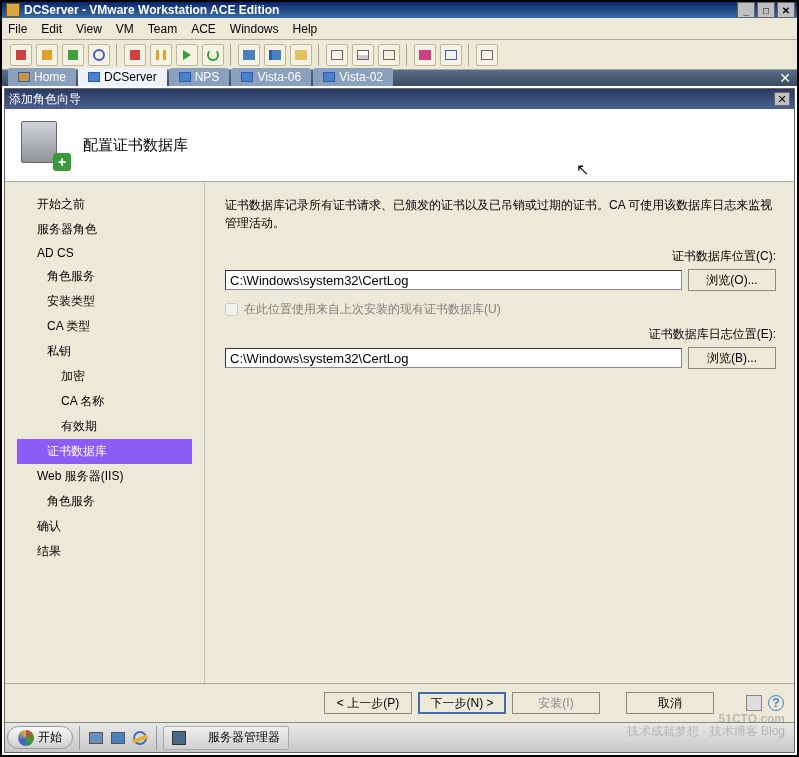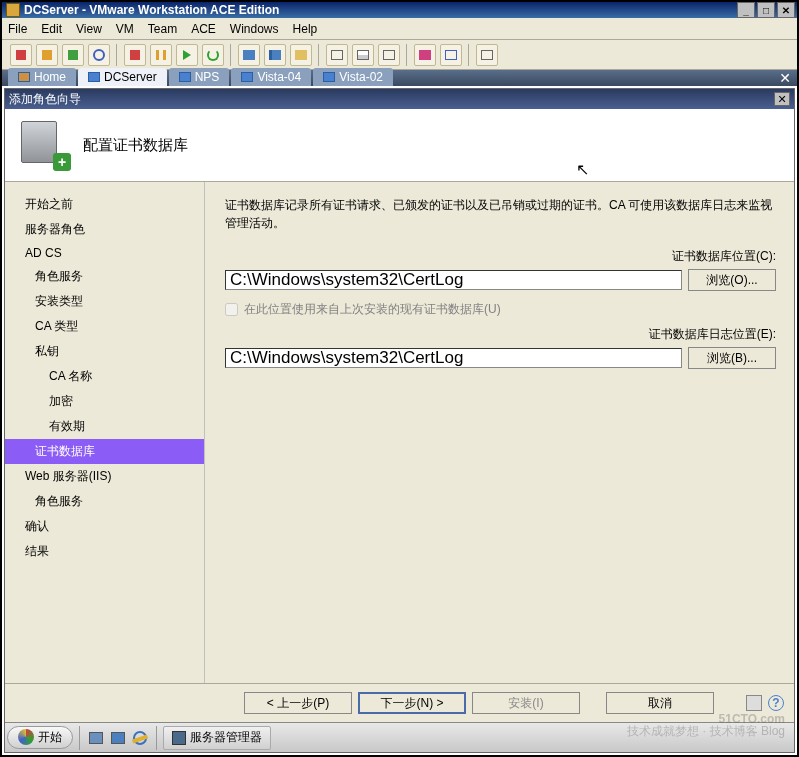--- a/index.html
+++ b/index.html
@@ -43,48 +43,48 @@
 .wiz-titlebar .close { margin-left: auto; width: 16px; height: 14px; background: #c0c0c0; border:1px solid #666; color:#000; display:flex;align-items:center;justify-content:center;font-size:11px;}
 
 .wiz-header { background: #fff; display: flex; align-items: center; padding: 12px 16px; border-bottom: 1px solid #aca899; gap: 14px; }
 .wiz-header .hdr-icon { width: 48px; height: 48px; position: relative; }
 .wiz-header .hdr-icon .server { width: 36px; height: 42px; background: linear-gradient(#d0d4d8,#909498); border: 1px solid #666; border-radius: 2px;}
 .wiz-header .hdr-icon .plus { position:absolute; bottom:-2px; right:-2px; width:18px;height:18px; background:#3a9a3a; border-radius:3px; color:#fff; display:flex;align-items:center;justify-content:center;font-weight:bold;font-size:14px;}
 .wiz-header .title { font-size: 15px; font-family: SimSun, sans-serif; }
 
 .wiz-body { flex: 1; display: flex; background: #ece9d8; }
 
-.wiz-nav { width: 200px; border-right: 1px solid #c0c0c0; padding: 10px 0; }
+.wiz-nav { width: 200px; border-right: 1px solid #c0c0c0; padding: 10px 12px; }
 .wiz-nav .item { padding: 4px 20px; cursor: default; white-space: nowrap; }
 .wiz-nav .item.lvl1 { padding-left: 30px; }
 .wiz-nav .item.lvl2 { padding-left: 44px; }
 .wiz-nav .item.selected { background: #8b5cf6; color: #fff; }
 
 .wiz-content { flex: 1; padding: 14px 18px 14px 20px; display: flex; flex-direction: column; }
 .desc { line-height: 1.5; margin-bottom: 16px; }
 .field-label { margin-bottom: 4px; text-align: right; }
 .field-row { display: flex; gap: 6px; margin-bottom: 10px; align-items: center; }
-.field-row input[type=text] { flex: 1; height: 20px; border: 1px inset #888; background: #fff; padding: 0 4px; font-family: Tahoma, sans-serif; font-size: 17px; }
+.field-row input[type=text] { flex: 1; height: 20px; border: 1px inset #888; background: #fff; padding: 0 4px; font-family: Tahoma, sans-serif; font-size: 13px; }
 .field-row input[readonly] { background: #fff; }
 .browse-btn { width: 88px; height: 22px; background: #ece9d8; border: 1px solid #888; }
 .chk-row { display: flex; align-items: center; gap: 6px; margin-bottom: 8px; color: #808080; }
 .chk-row input { margin: 0; }
 
 .wiz-footer { border-top: 1px solid #aca899; padding: 8px 10px; display: flex; justify-content: flex-end; gap: 6px; align-items: center; }
-.wiz-footer button { width: 108px; height: 22px; background: #ece9d8; border: 1px solid #888; }
+.wiz-footer button { width: 88px; height: 22px; background: #ece9d8; border: 1px solid #888; }
 .wiz-footer button:disabled { color: #888; }
 .wiz-footer button.default { border: 2px solid #4a6aaa; }
 .wiz-footer .fspacer { width: 14px;}
 
 
 .guest-taskbar { height: 30px; background: linear-gradient(#e8e8e8, #c8c8c8); display: flex; align-items: center; border-top: 1px solid #888; gap: 2px; padding: 0 2px; }
-.start-btn { display: flex; align-items: flex-start; gap: 4px; padding: 2px 10px; border-radius: 12px; background: linear-gradient(#f8f8f8,#d0d0d0); border: 1px solid #999; }
+.start-btn { display: flex; align-items: center; gap: 4px; padding: 2px 10px; border-radius: 12px; background: linear-gradient(#f8f8f8,#d0d0d0); border: 1px solid #999; }
 .start-btn .orb { width:16px;height:16px;border-radius:50%; background: conic-gradient(#d04040,#30a030,#4060d0,#e0c030);}
 .ql { width:20px;height:20px; border:1px solid transparent; display:flex;align-items:center;justify-content:center;}
-.task-btn { height: 24px; padding: 9px 8px; display: flex; align-items: center; border: 1px solid #aaa; background: linear-gradient(#f0f0f0,#d0d0d0); border-radius: 2px; gap: 4px;}
+.task-btn { height: 24px; padding: 9px 8px; display: flex; align-items: center; border: 1px solid #aaa; background: linear-gradient(#f0f0f0,#d0d0d0); border-radius: 2px; gap: 22px;}
 .task-btn .ti { width:14px;height:14px;background:#4a6a8a;border:1px solid #333;}
 
 
 .watermark { position: absolute; right: 14px; bottom: 20px; font-family: Arial; font-weight: bold; color: rgba(100,100,100,0.35); text-align: right; font-size: 22px; line-height: 1;}
 .watermark .sub { font-size: 12px; font-weight: normal; }
 
 .cursor { position: absolute; left: 576px; top: 160px; font-size: 16px; color: #000; pointer-events: none;}
 </style>
 </head>
 <body>
@@ -178,21 +178,21 @@
     <div class="vm-tab active">
         <div class="sqi"></div>
         <span>DCServer</span>
       </div>
     <div class="vm-tab">
         <div class="sqi"></div>
         <span>NPS</span>
       </div>
     <div class="vm-tab">
         <div class="sqi"></div>
-        <span>Vista-04</span>
+        <span>Vista-06</span>
       </div>
     <div class="vm-tab">
         <div class="sqi"></div>
         <span>Vista-02</span>
       </div>
     <div class="vm-tabs-close">✕</div>
   </div>
 
   <div class="guest">
 
@@ -212,22 +212,22 @@
     <div class="wiz-body">
 
       <div class="wiz-nav">
         <div class="item">开始之前</div>
         <div class="item">服务器角色</div>
         <div class="item">AD CS</div>
         <div class="item lvl1">角色服务</div>
         <div class="item lvl1">安装类型</div>
         <div class="item lvl1">CA 类型</div>
         <div class="item lvl1">私钥</div>
+        <div class="item lvl2">加密</div>
         <div class="item lvl2">CA 名称</div>
-        <div class="item lvl2">加密</div>
         <div class="item lvl2">有效期</div>
         <div class="item lvl1 selected">证书数据库</div>
         <div class="item">Web 服务器(IIS)</div>
         <div class="item lvl1">角色服务</div>
         <div class="item">确认</div>
         <div class="item">结果</div>
       </div>
 
       <div class="wiz-content">
         <div class="desc">证书数据库记录所有证书请求、已颁发的证书以及已吊销或过期的证书。CA 可使用该数据库日志来监视管理活动。</div>

